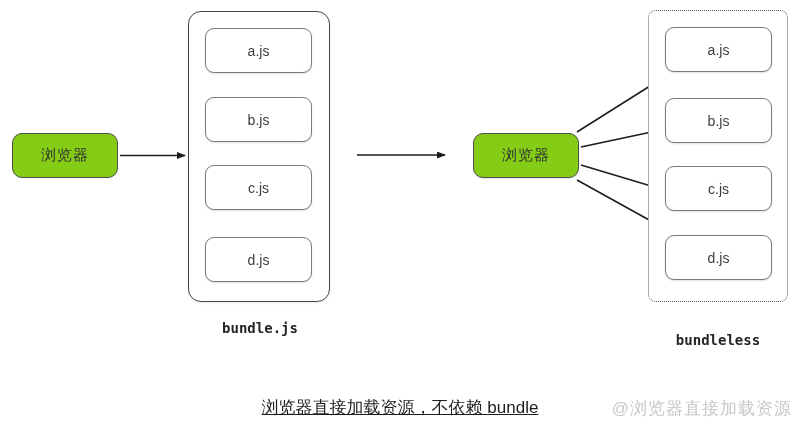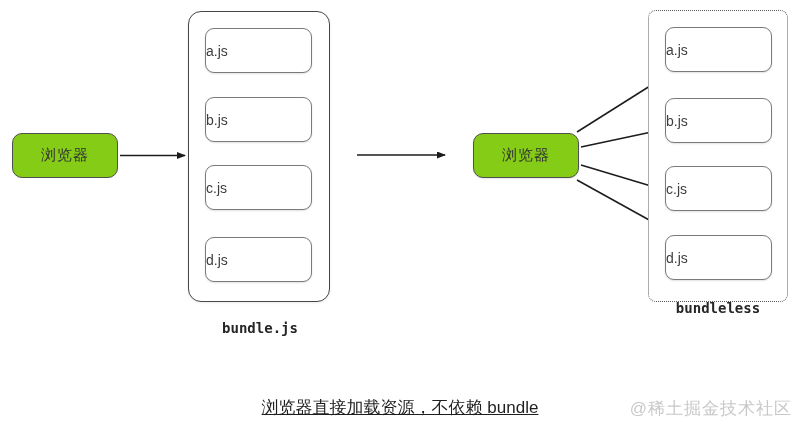--- a/index.html
+++ b/index.html
@@ -60,21 +60,21 @@
   .file-box {
     position: absolute;
     left: 16px;
     width: 107px;
     height: 45px;
     border: 1.4px solid #7a7a7a;
     border-radius: 9px;
     background: #ffffff;
     display: flex;
     align-items: center;
-    justify-content: flex-start;
+    justify-content: center;
     font-size: 14px;
     color: #3d3d3d;
     box-shadow: 0 1px 2px rgba(0,0,0,0.12);
   }
   .bundle-container .file-a { top: 16px; }
   .bundle-container .file-b { top: 85px; }
   .bundle-container .file-c { top: 153px; }
   .bundle-container .file-d { top: 225px; }
 
   .bundleless-container .file-a { top: 16px; }
@@ -84,21 +84,21 @@
 
   .group-label {
     position: absolute;
     font-family: "DejaVu Sans Mono", "Liberation Mono", monospace;
     font-size: 14px;
     font-weight: 700;
     color: #252525;
     text-align: center;
   }
   .label-bundle     { left: 189px; top: 320px; width: 142px; }
-  .label-bundleless { left: 648px; top: 300px; width: 140px; }
+  .label-bundleless { left: 648px; top: 332px; width: 140px; }
 
   .caption {
     position: absolute;
     left: 0; top: 396px;
     width: 800px;
     text-align: center;
     font-size: 17px;
     font-weight: 500;
     color: #1f1f1f;
     text-decoration: underline;
@@ -171,15 +171,15 @@
     </div>
     <div class="file-box file-d">
       <span>d.js</span>
     </div>
   </div>
 
   <div class="group-label label-bundleless">bundleless</div>
 
   <div class="caption">浏览器直接加载资源，不依赖 bundle</div>
 
-  <div class="watermark">@稀土掘金技术社区</div>
+  <div class="watermark">@浏览器直接加载资源</div>
 
 </div>
 
 </body></html>

